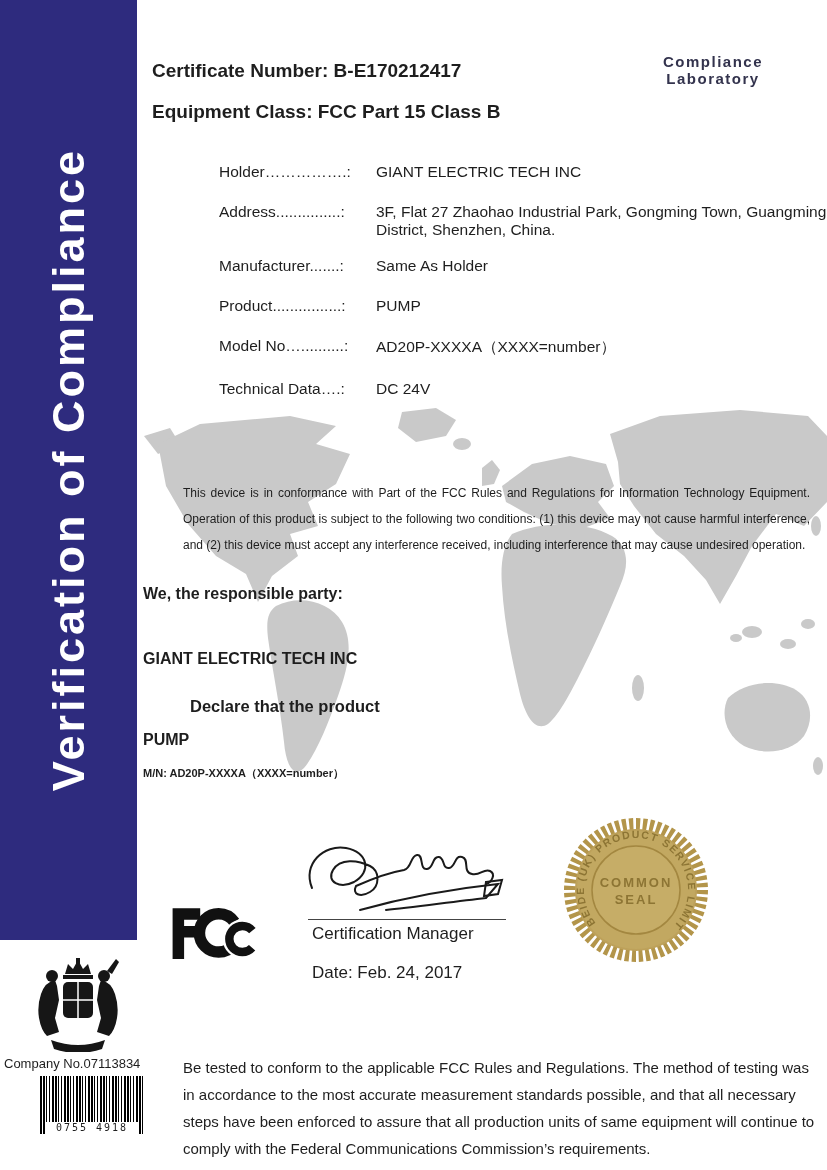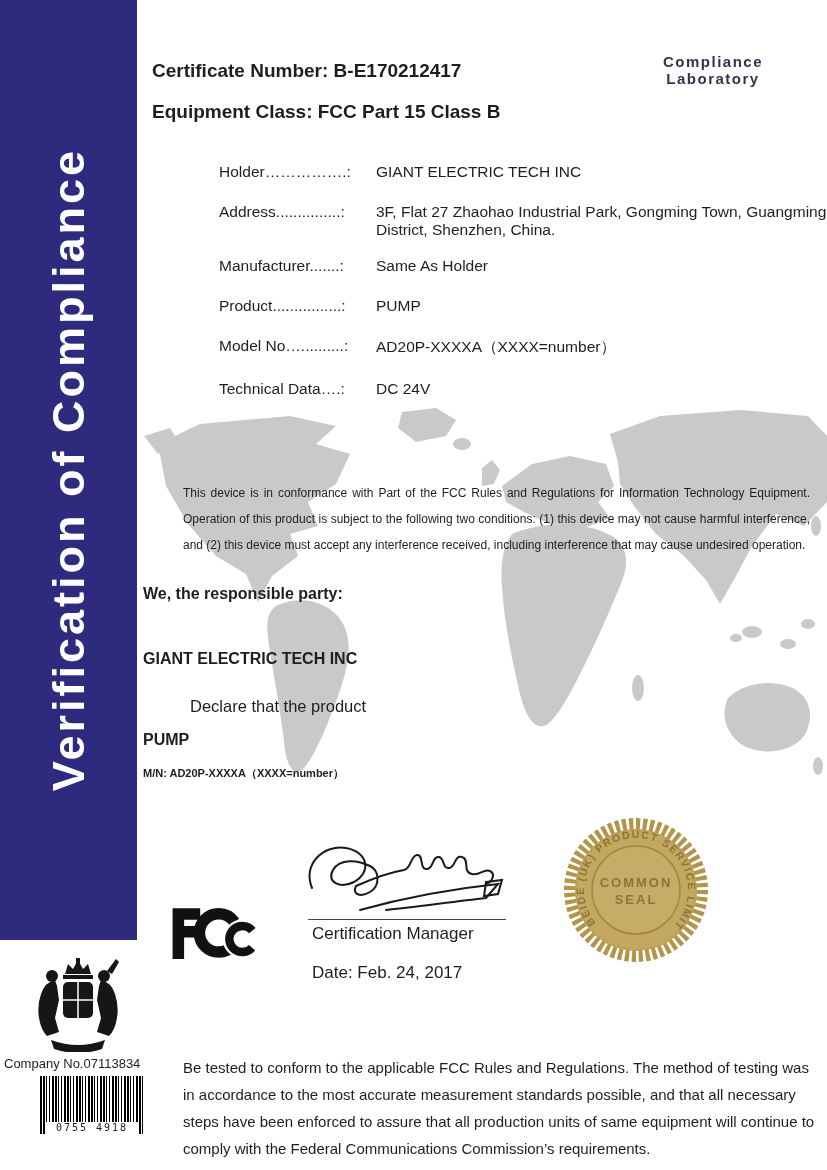--- a/index.html
+++ b/index.html
@@ -33,21 +33,21 @@
 
   .statement{position:absolute;left:183px;top:452px;width:627px;font-size:12px;
         line-height:26px;text-align:justify;z-index:2;margin-top:28px;}
 
   .center-line{position:absolute;left:143px;width:660px;text-align:left;
         font-weight:bold;font-size:16px;z-index:2;}
   .resp{top:585px;}
   .company{top:650px;}
   .pump{top:731px;}
   .mn{top:766px;font-size:11px;}
-  .declare{position:absolute;left:190px;top:697px;font-weight:normal;font-size:16.5px;z-index:2;text-align:right;}
+  .declare{position:absolute;left:190px;top:697px;font-weight:bold;font-size:16.5px;z-index:2;text-align:right;}
 
   
   .fcc{position:absolute;left:168px;top:886px;width:92px;height:80px;z-index:2;}
   .sig{position:absolute;left:300px;top:838px;width:205px;height:80px;z-index:2;}
   .sig-rule{position:absolute;left:308px;top:919px;width:198px;border-top:1.5px solid #444;z-index:2;}
   .sig-role{position:absolute;left:312px;top:924px;font-size:17px;z-index:2;}
   .sig-date{position:absolute;left:312px;top:947px;font-size:17px;z-index:2;margin-top:16px;}
   .seal{position:absolute;left:561px;top:815px;width:150px;height:150px;z-index:2;}
 
   

